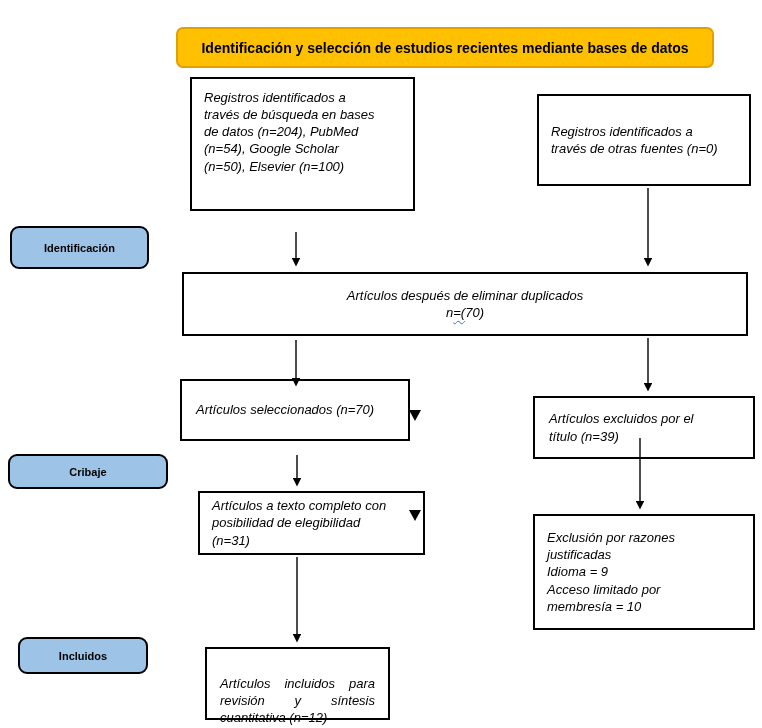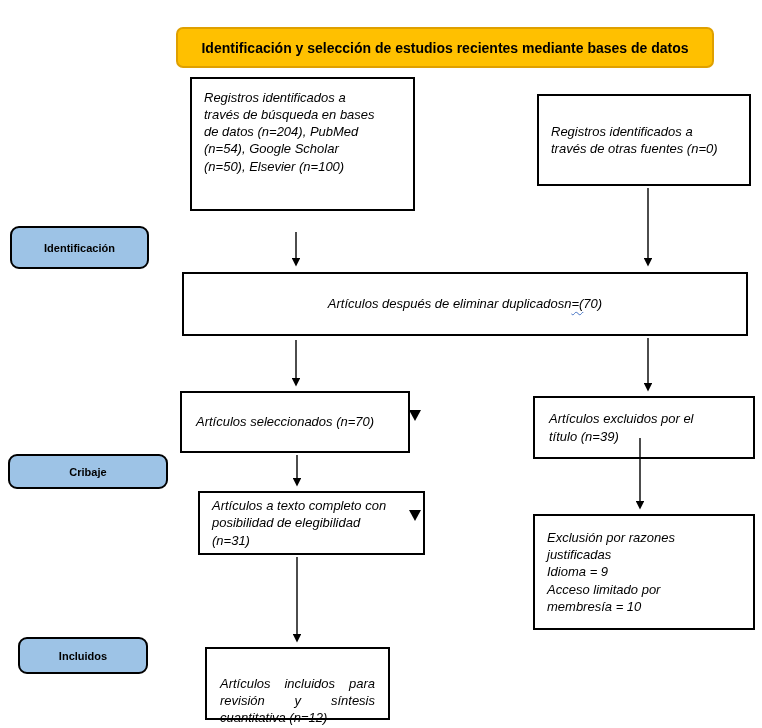--- a/index.html
+++ b/index.html
@@ -29,21 +29,21 @@
     background: #ffffff;
     border: 2px solid #000000;
     font-size: 13px;
     line-height: 1.32;
     box-sizing: border-box;
     font-style: italic;
   }
   .pre { white-space: pre-line; }
   .center-v { display: flex; align-items: center; }
   .col-center {
-    display: flex; flex-direction: row;
+    display: flex; flex-direction: column;
     align-items: center; justify-content: center;
     text-align: center;
   }
   .stage {
     position: absolute;
     background: #9DC3E6;
     border: 2px solid #000000;
     border-radius: 9px;
     display: flex; align-items: center; justify-content: center;
     font-weight: bold; font-size: 11px;
@@ -76,21 +76,21 @@
 (n=50), Elsevier (n=100)</div>
 
   <div class="fbox pre center-v" style="left:537px; top:94px; width:214px; height:92px; padding:0 12px;">Registros identificados a
 través de otras fuentes (n=0)</div>
 
   <div class="fbox col-center" style="left:182px; top:272px; width:566px; height:64px;">
     <div>Artículos después de eliminar duplicados</div>
     <div><span>n</span><span class="squiggle" style="text-decoration-color: rgb(68, 114, 196);">=(</span><span>70)</span></div>
   </div>
 
-  <div class="fbox center-v" style="left:180px; top:391px; width:230px; height:62px; padding:0 14px;">Artículos seleccionados (n=70)</div>
+  <div class="fbox center-v" style="left:180px; top:379px; width:230px; height:62px; padding:0 14px;">Artículos seleccionados (n=70)</div>
 
   <div class="fbox pre center-v" style="left:186px; top:491px; width:227px; height:64px; padding:0 12px;margin-left:12px;">Artículos a texto completo con
 posibilidad de elegibilidad
 (n=31)</div>
 
   <div class="fbox pre center-v" style="left:533px; top:396px; width:222px; height:63px; padding:6px 14px;">Artículos excluidos por el
 título (n=39)</div>
 
   <div class="fbox pre center-v" style="left:533px; top:514px; width:222px; height:116px; padding:0 12px;">Exclusión por razones
 justificadas

